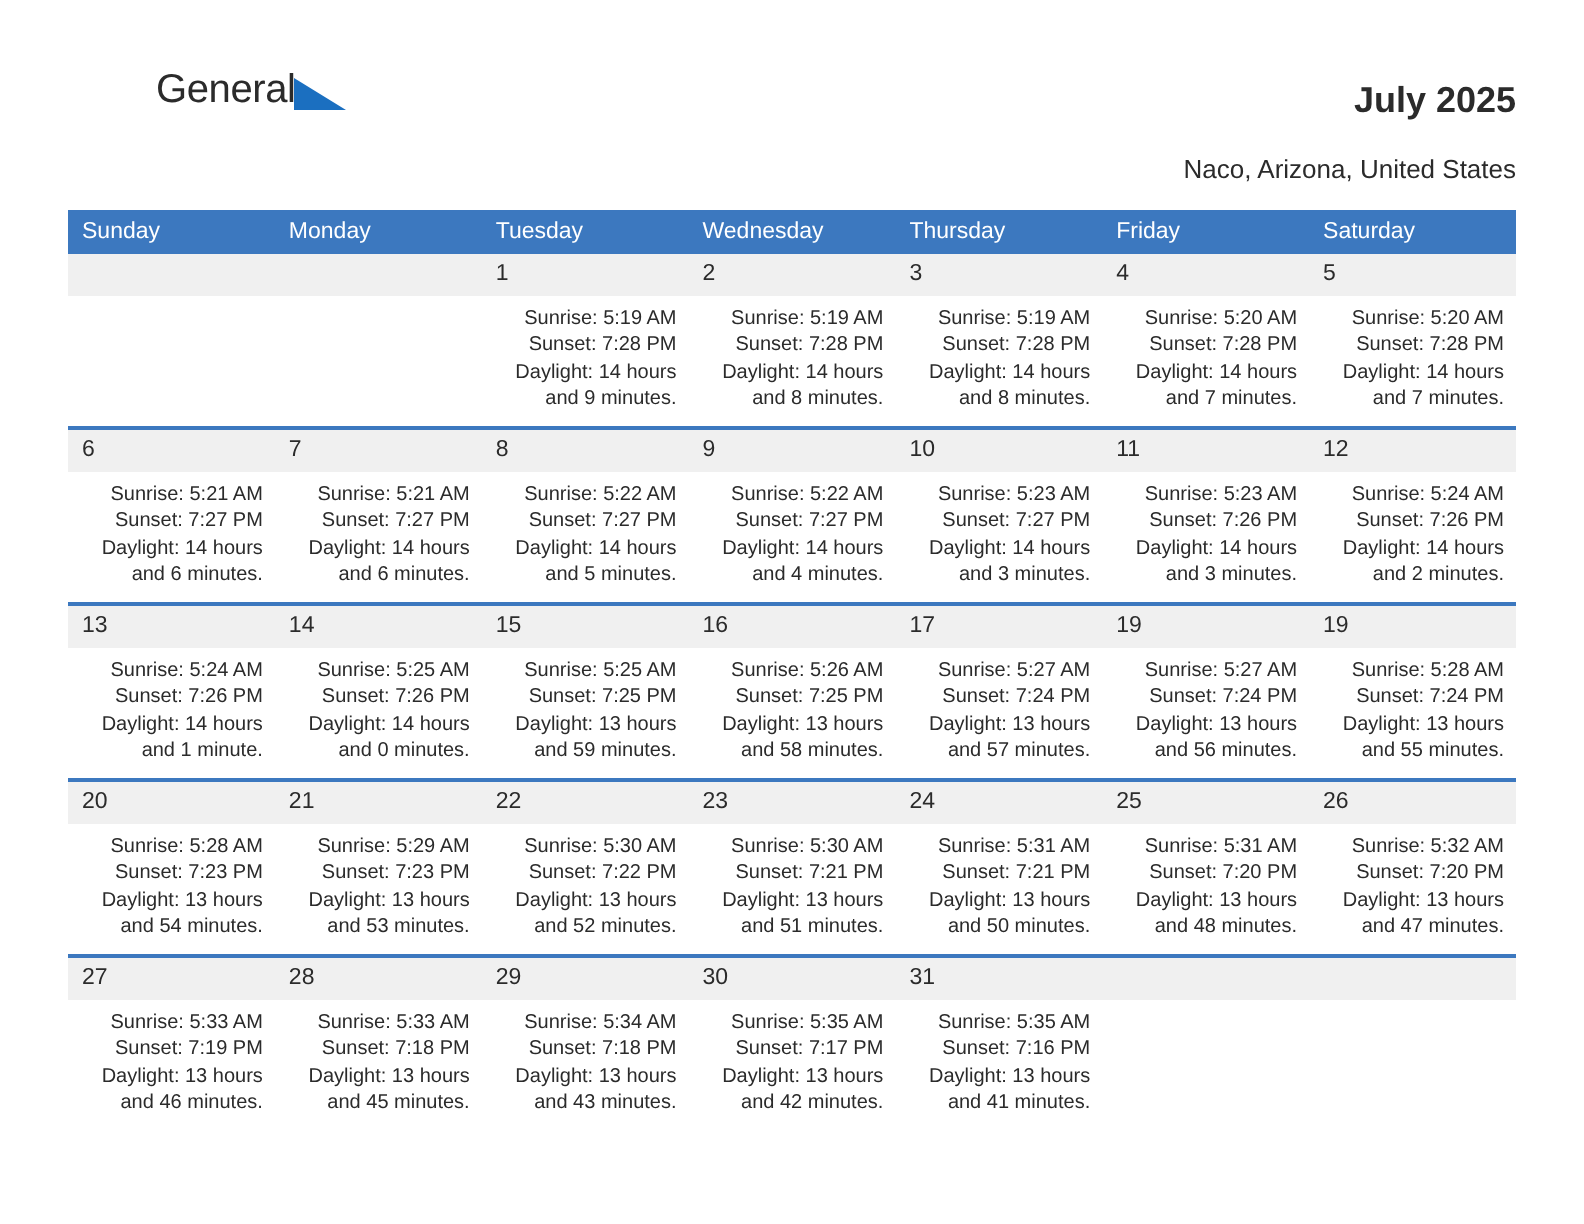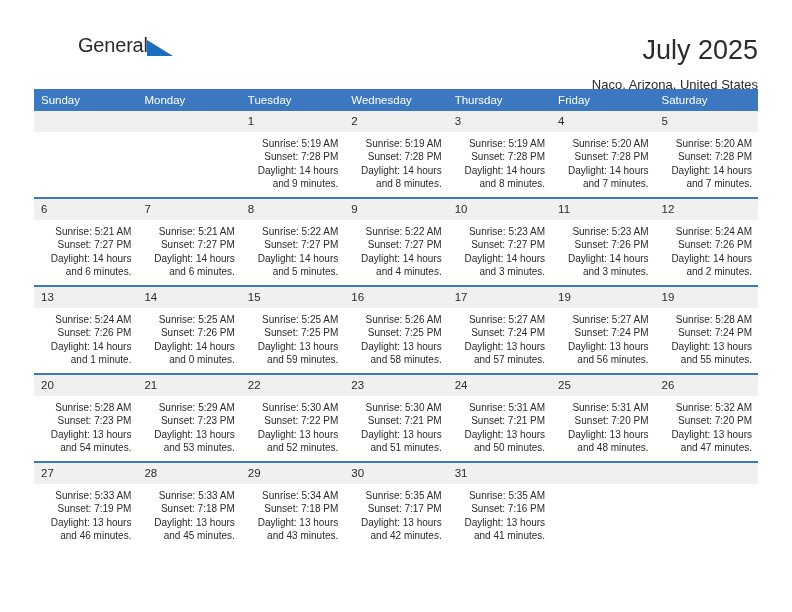--- a/index.html
+++ b/index.html
@@ -62,40 +62,40 @@
     margin-left: 56px;
     margin-top: -3px;
   }
   .title-block {
     position: absolute;
     right: 0;
     top: 0;
     text-align: right;
   }
   .cal-title {
-    font-size: 27px;
+    font-size: 18px;
     line-height: 32px;
     color: #2b2b2b;
-    font-weight: normal;
+    font-weight: bold;
     margin: 0;
     white-space: nowrap;
   }
   .cal-subtitle {
     font-size: 13px;
     line-height: 18px;
     color: #2b2b2b;
     margin: 10px 0 0 0;
     white-space: nowrap;
   }
 
   
   .cal-wrap {
     position: absolute;
     left: 34px;
-    top: 89px;
+    top: 105px;
     width: 724px;
   }
   table.cal {
     width: 724px;
     border-collapse: collapse;
     table-layout: fixed;
   }
   table.cal th {
     background: #3c78bf;
     color: #ffffff;

